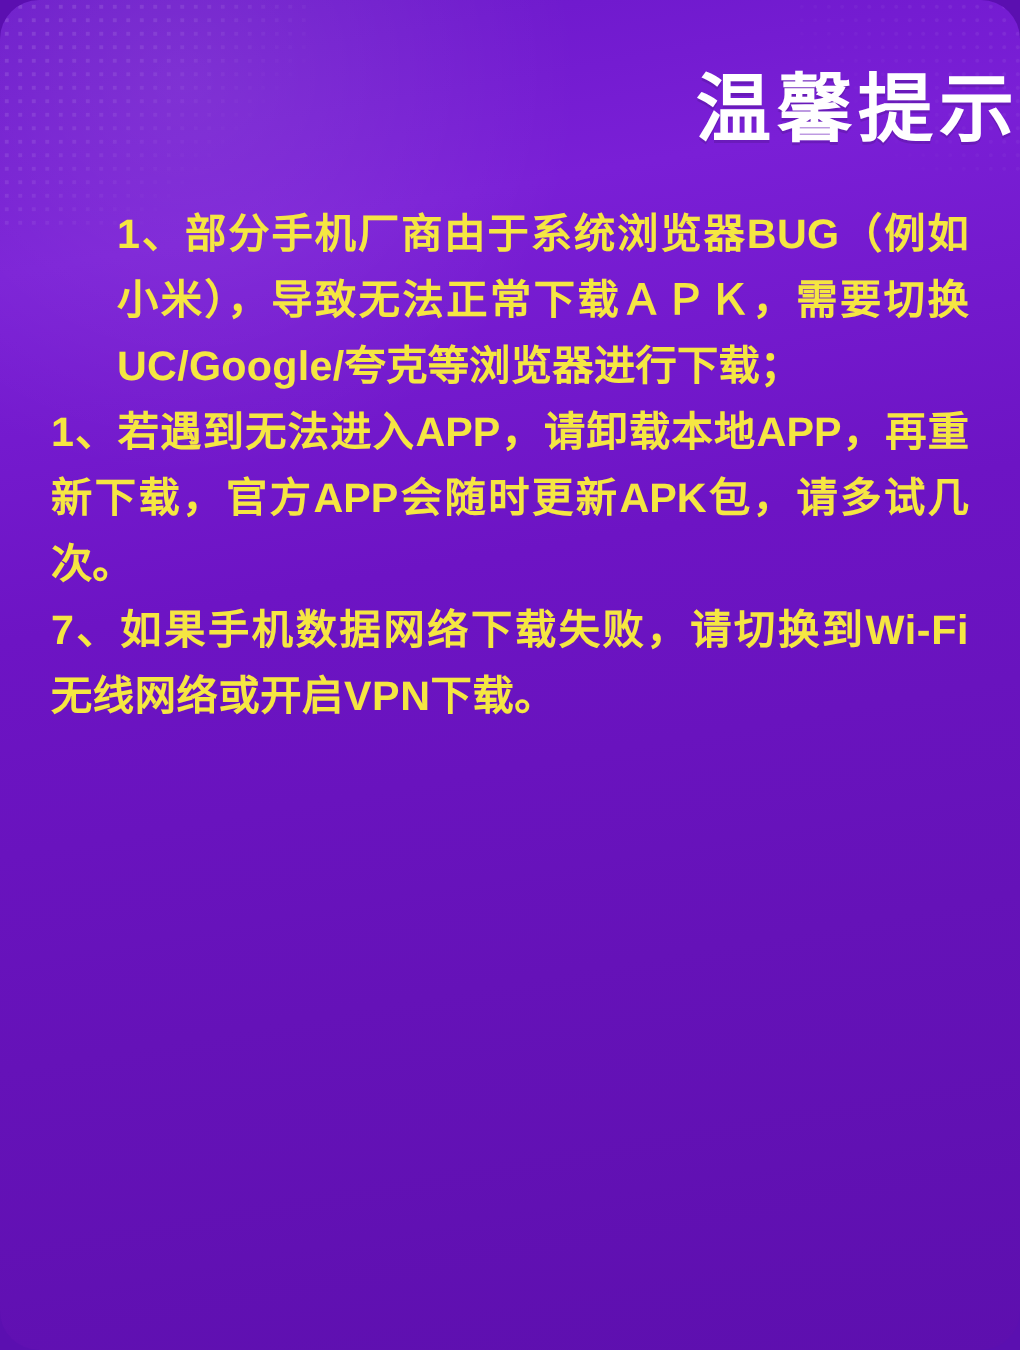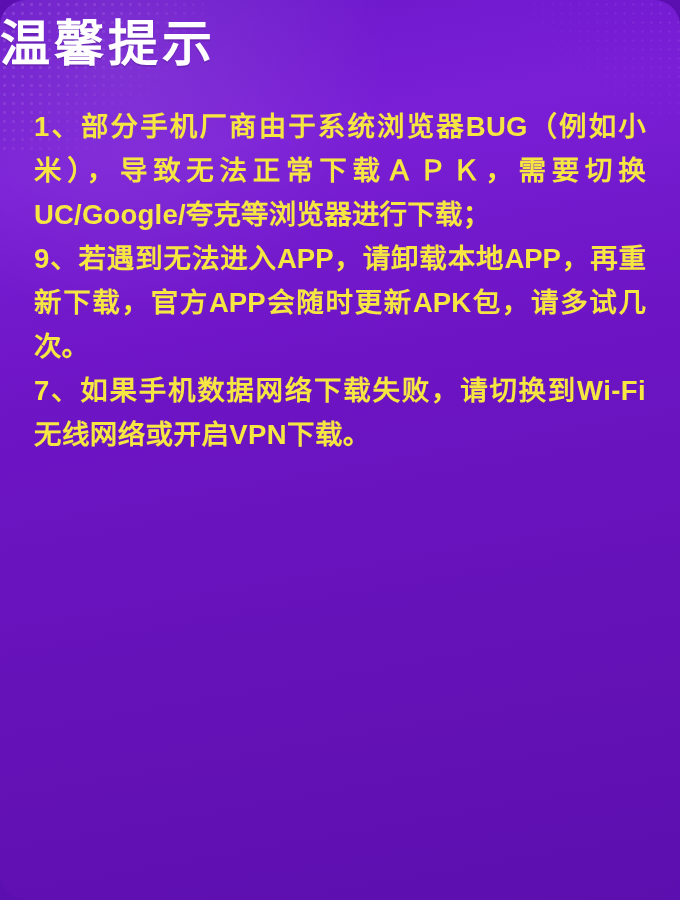--- a/index.html
+++ b/index.html
@@ -45,55 +45,55 @@
     width: 150px;
     height: 120px;
     background-image: radial-gradient(rgba(255,255,255,0.08) 1.3px, rgba(255,255,255,0) 1.4px);
     background-size: 9px 9px;
     -webkit-mask-image: linear-gradient(225deg, rgba(0,0,0,1) 0%, rgba(0,0,0,0.5) 40%, rgba(0,0,0,0) 75%);
     mask-image: linear-gradient(225deg, rgba(0,0,0,1) 0%, rgba(0,0,0,0.5) 40%, rgba(0,0,0,0) 75%);
     pointer-events: none;
   }
   .title {
     position: relative;
-    text-align: left;
+    text-align: right;
     color: #ffffff;
     font-size: 50px;
     font-weight: bold;
     letter-spacing: 4px;
     line-height: 1;
-    padding-top: 19px;
+    padding-top: 48px;
     padding-bottom: 0;
     text-shadow: 0 2px 0 rgba(0,0,0,0.12);
   }
   .body-text {
     position: relative;
     color: #f5e642;
     font-size: 27.5px;
     font-weight: bold;
     line-height: 44px;
     padding: 36px 34px 0 34px;
     letter-spacing: 0px;
   }
   .para {
     margin: 0;
     text-align: justify;
     text-justify: inter-ideograph;
     word-break: break-word;
   }
-  .para.p1 { letter-spacing: 0.2px; }
+  .para.p1 { letter-spacing: 0.2px; margin-left: 44px; }
   .para.p5 { letter-spacing: 0.4px; }
 </style>
 </head>
 <body>
 
 <div class="card">
   <div class="dots"></div>
   <div class="dots-right"></div>
 
   <div class="title">温馨提示</div>
 
   <div class="body-text">
     <p class="para p1">1、部分手机厂商由于系统浏览器BUG（例如小米），导致无法正常下载ＡＰＫ，需要切换UC/Google/夸克等浏览器进行下载；</p>
-    <p class="para p4">9、若遇到无法进入APP，请卸载本地APP，再重新下载，官方APP会随时更新APK包，请多试几次。</p>
+    <p class="para p4">1、若遇到无法进入APP，请卸载本地APP，再重新下载，官方APP会随时更新APK包，请多试几次。</p>
     <p class="para p5">7、如果手机数据网络下载失败，请切换到Wi-Fi无线网络或开启VPN下载。</p>
   </div>
 </div>
 
 </body></html>

